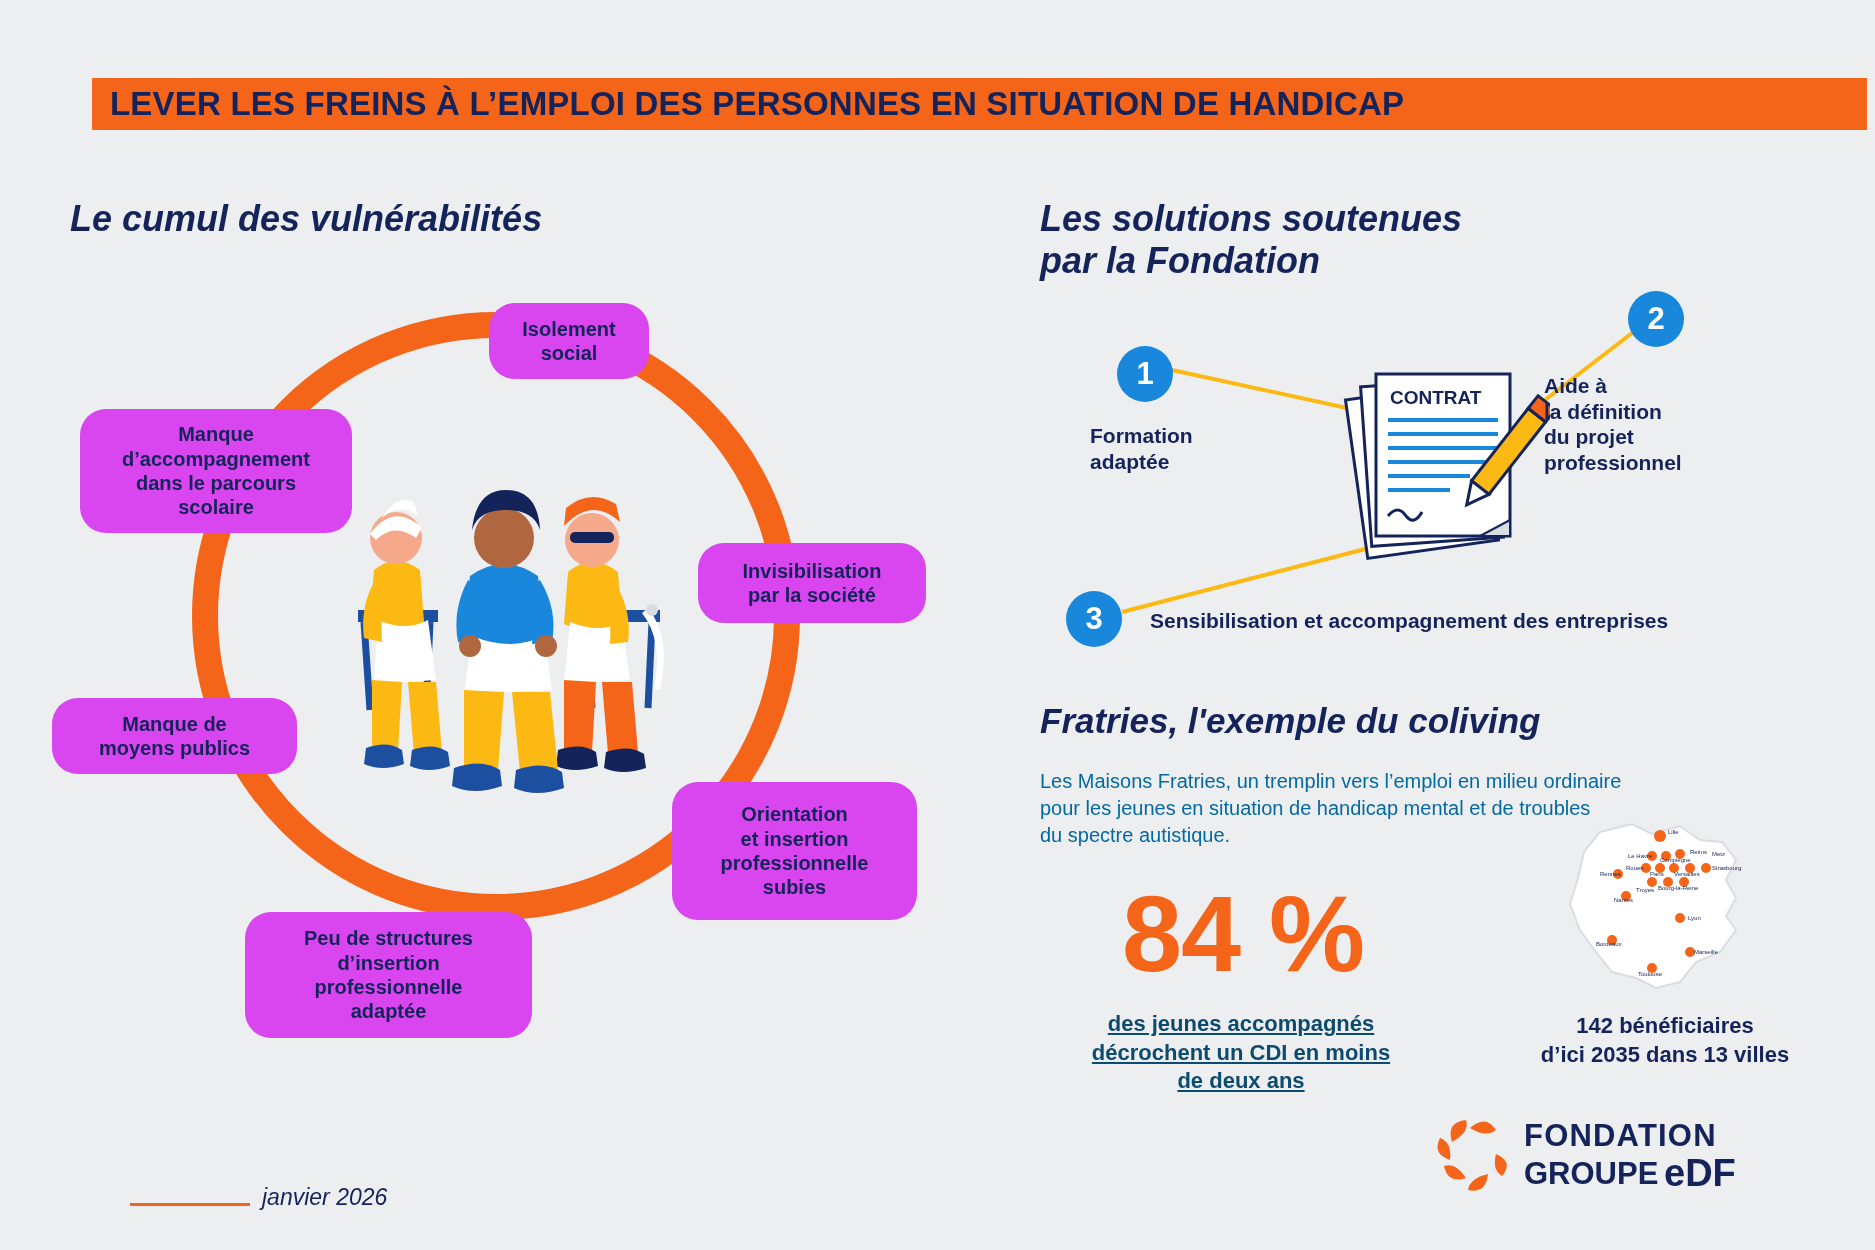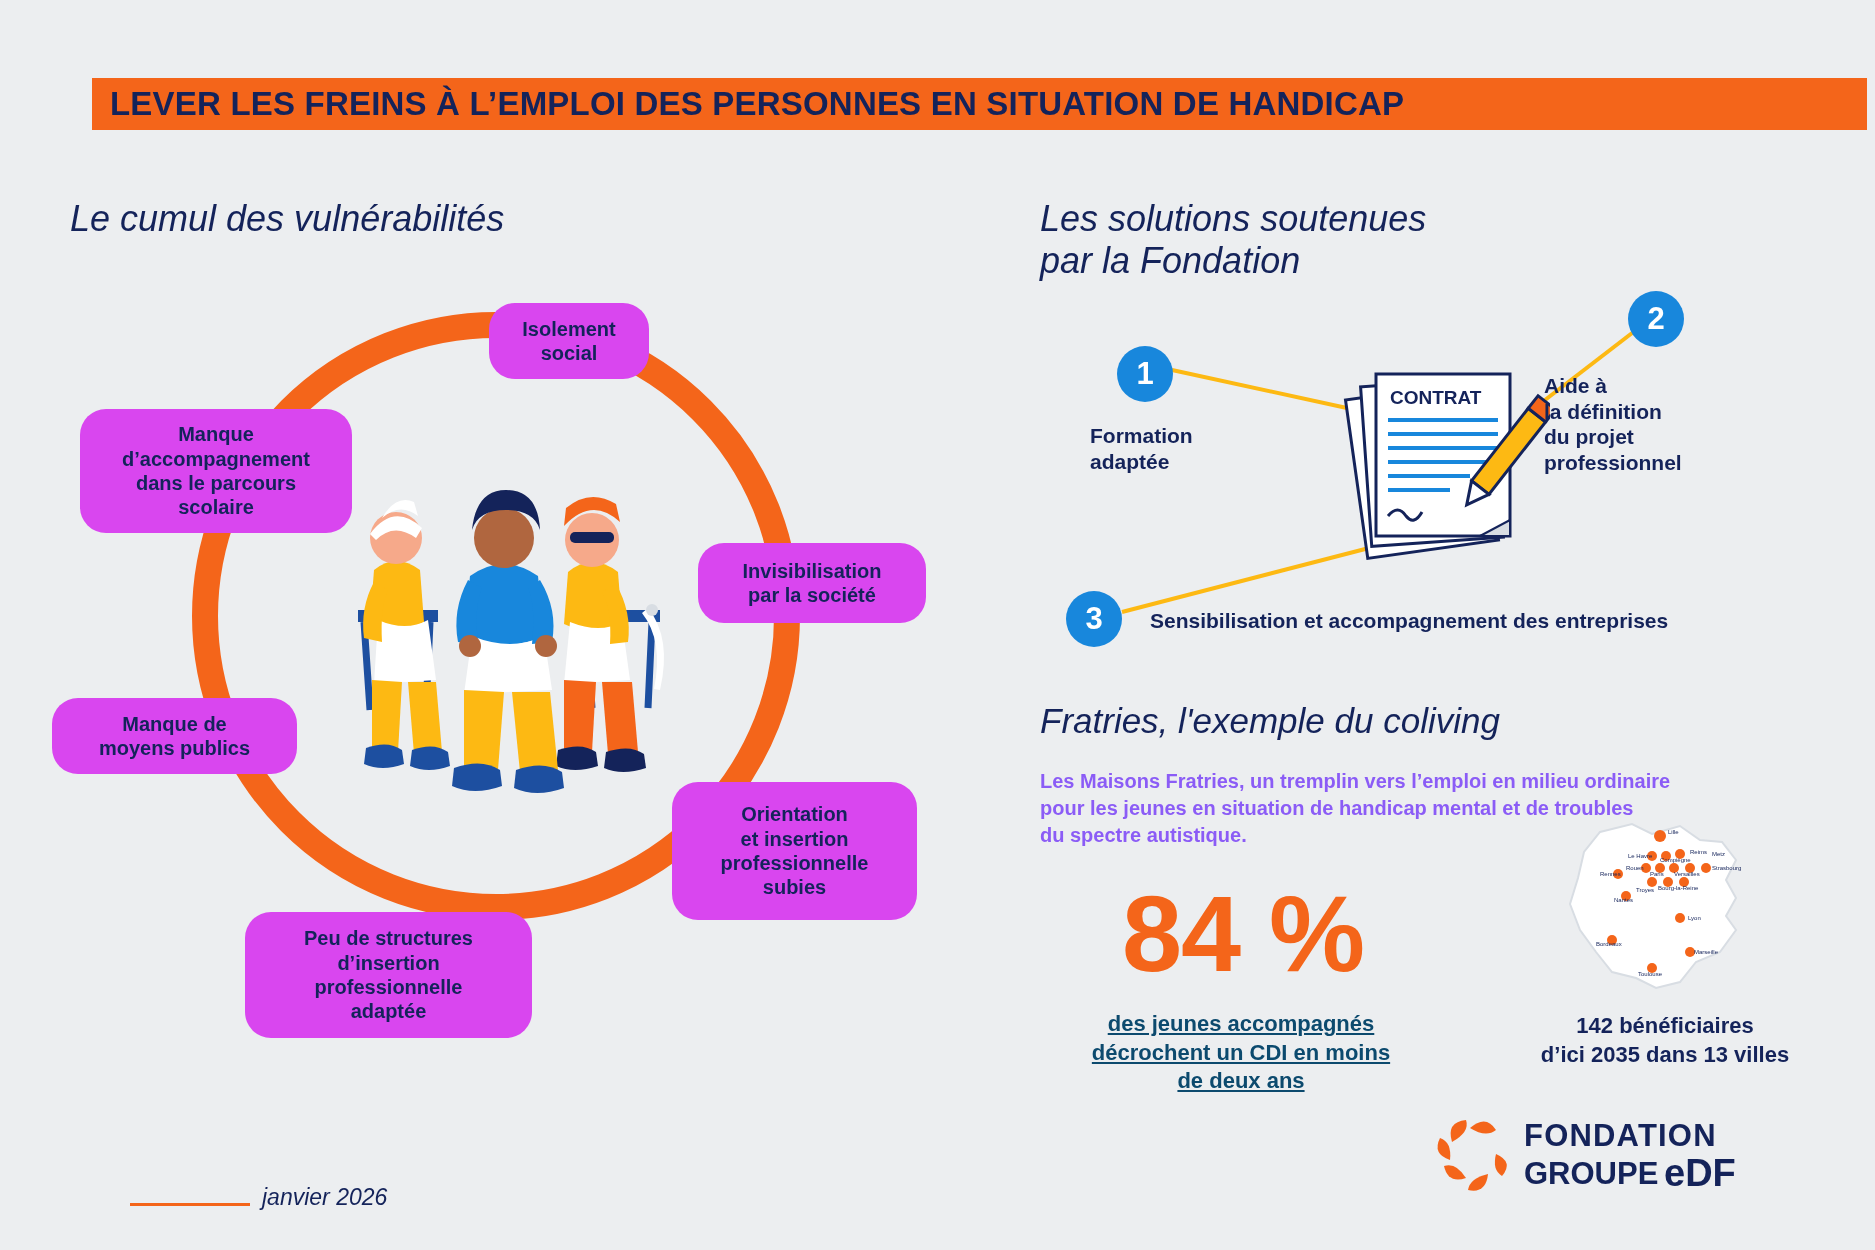--- a/index.html
+++ b/index.html
@@ -31,21 +31,21 @@
     padding-left: 18px;
     white-space: nowrap;
   }
 
   
   .sec-title {
     position: absolute;
     color: #14235a;
     font-size: 36px;
     font-style: italic;
-    font-weight: normal;
+    font-weight: bold;
     line-height: 1.18;
     white-space: pre-line;
   }
   #title-left  { left: 70px;  top: 198px; }
   #title-right { left: 1040px; top: 198px; }
   #title-fratries { left: 1040px; top: 700px; font-size: 35px; }
 
   
   #circle-ring {
     position: absolute;
@@ -106,23 +106,23 @@
   #connectors { position: absolute; left: 0; top: 0; width: 1875px; height: 1250px; pointer-events: none; }
 
   
   #contract { position: absolute; left: 1330px; top: 360px; width: 220px; height: 205px; }
 
   
   #fratries-desc {
     position: absolute;
     left: 1040px; top: 768px;
     width: 740px;
-    color: #8b5cf6;
+    color: #0369a1;
     font-size: 20px;
-    font-weight: bold;
+    font-weight: normal;
     line-height: 1.34;
     white-space: pre-line;
   }
   #stat-number {
     position: absolute;
     left: 1068px; top: 880px;
     width: 350px;
     text-align: center;
     color: #f4651a;
     font-size: 108px;

